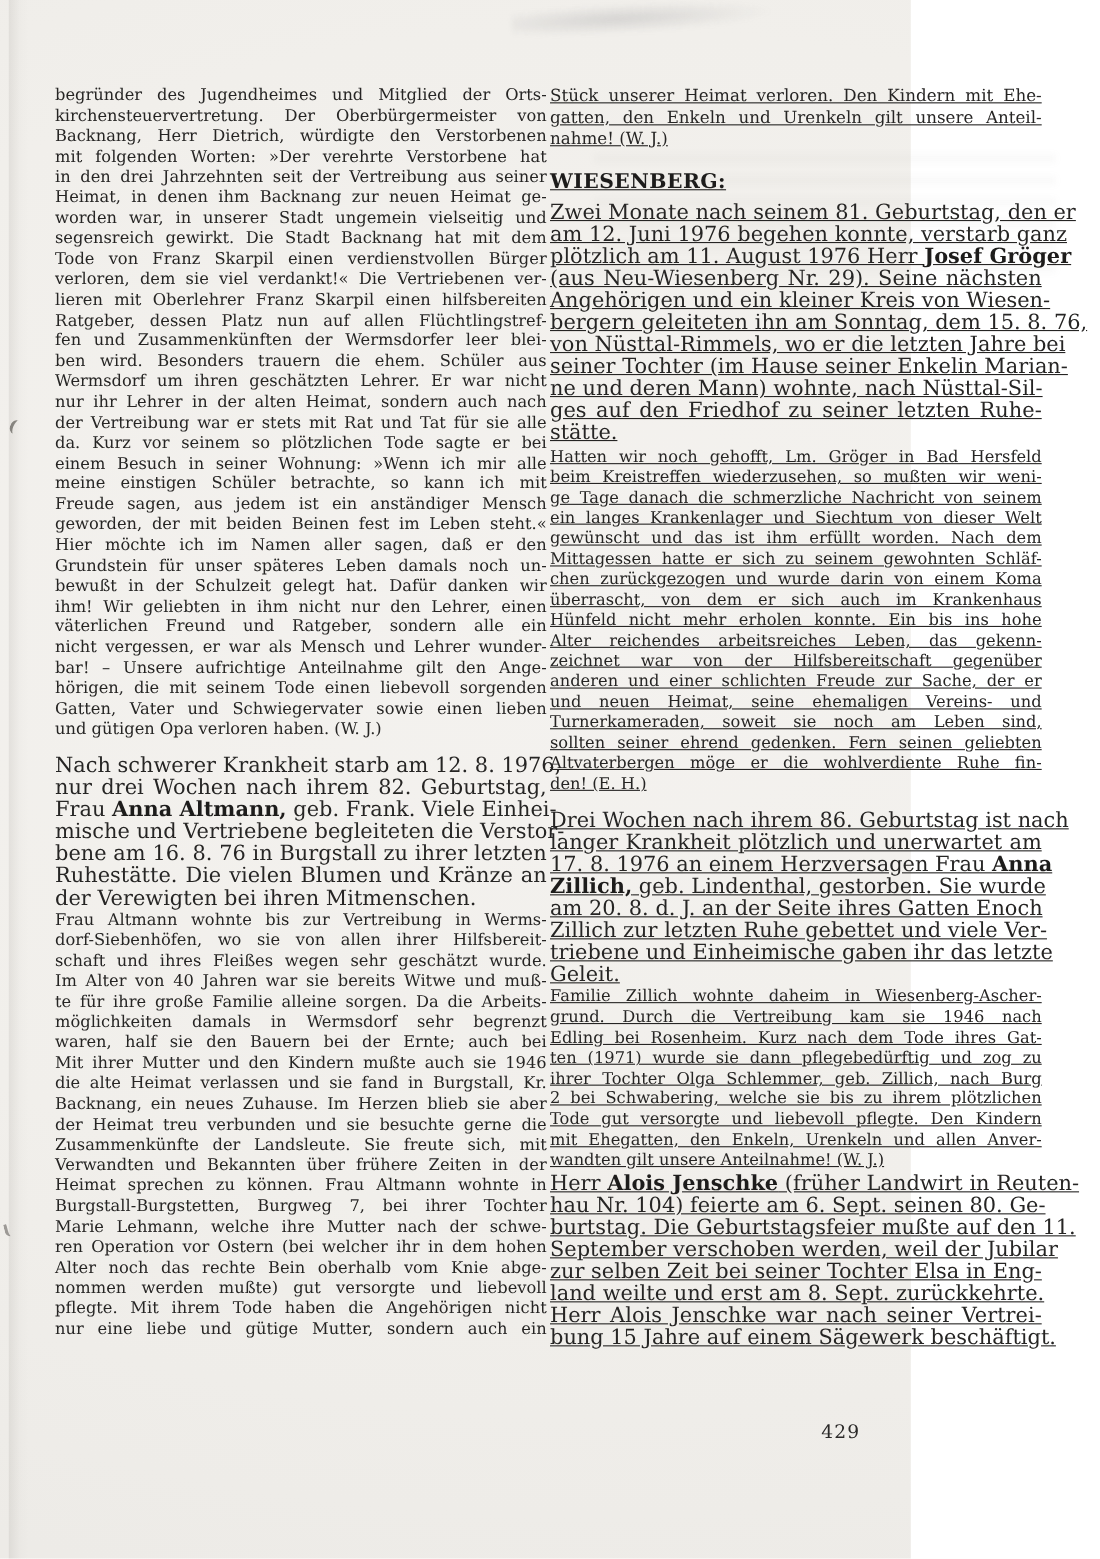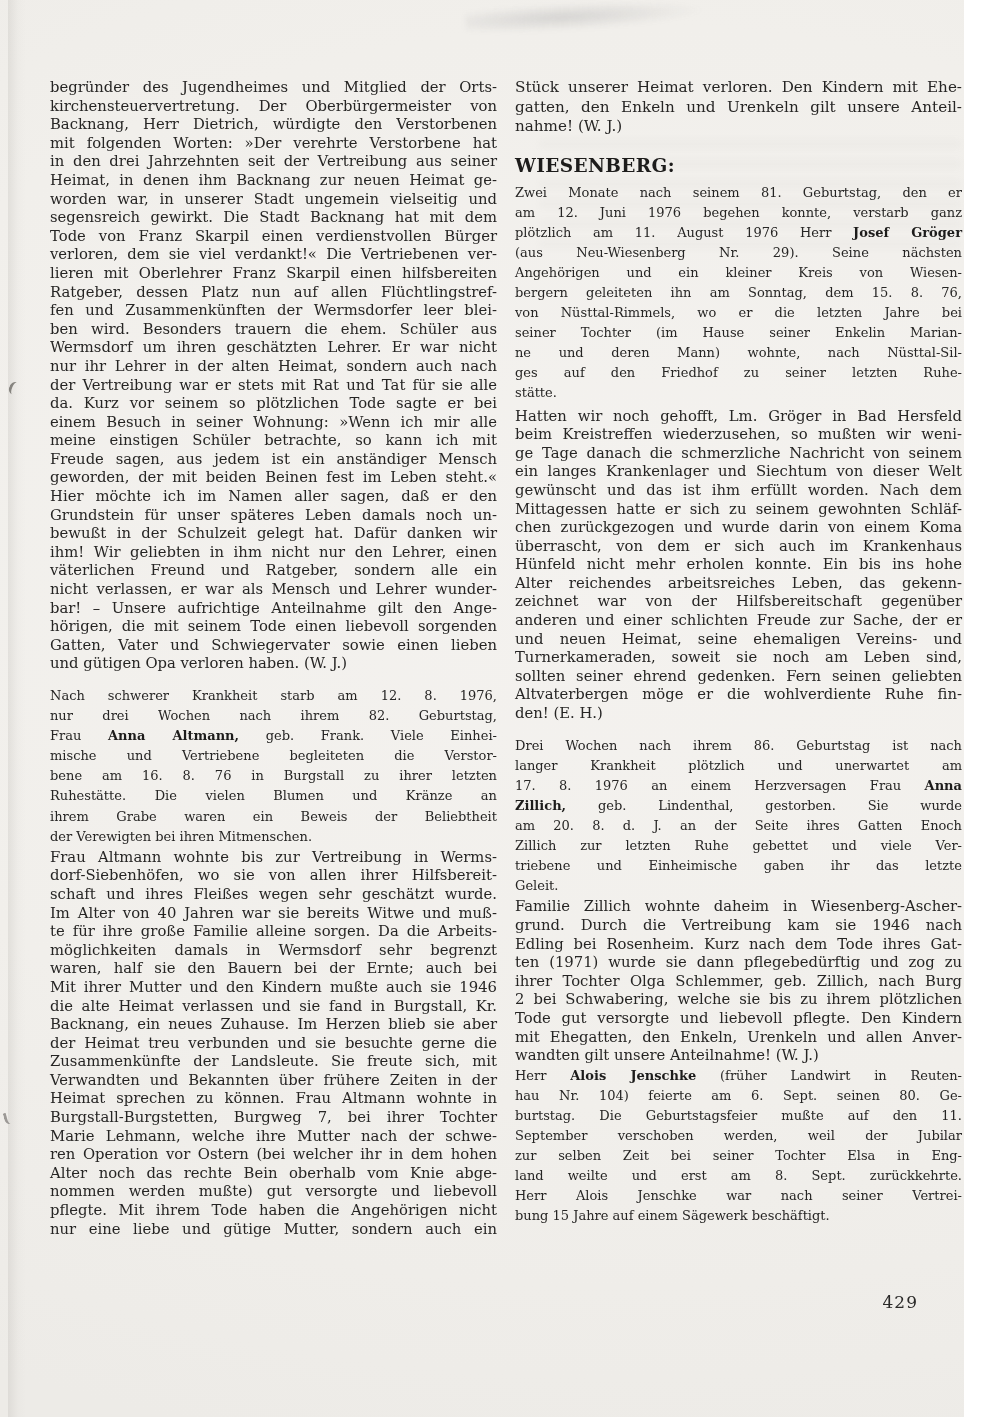--- a/index.html
+++ b/index.html
@@ -4,21 +4,21 @@
 <style>
   html,body { margin:0; padding:0; }
   body {
     width:1000px; height:1417px;
     font-family:"DejaVu Serif","Liberation Serif",serif;
     color:#262524;
     overflow:hidden;
   }
   .page {
     position:relative;
-    width:964px; height:1417px;
+    width:828px; height:1417px;
     background:
       radial-gradient(ellipse 1400px 900px at 65% 40%, #f4f2ef 0%, #f1efeb 60%, #edebe7 100%);
   }
   
   .crease {
     position:absolute; left:8px; top:0; width:18px; height:100%;
     background:linear-gradient(90deg, rgba(90,85,78,0.10), rgba(90,85,78,0.02) 55%, rgba(90,85,78,0));
   }
   .smudge-top {
     position:absolute; left:465px; top:2px; width:240px; height:28px;
@@ -40,36 +40,36 @@
     position:absolute; left:4px; top:1112px; width:7px; height:12px;
     border-left:3px solid rgba(55,52,48,0.45);
     border-radius:0 0 70% 70%; transform:rotate(-14deg);
   }
   
   .col {
     position:absolute; top:78px; width:447px;
     overflow:visible;
   }
   .col-left  { left:50px; }
-  .col-right { left:515px; }
+  .col-right { left:500px;text-decoration:underline; }
   .para { margin:0; }
   .para.large  { margin-top:13px; }
   .para.medium { margin-top:10px; }
   .para.small  { margin-top:3px; }
   .para.tight  { margin-top:1px; }
   .para:first-child { margin-top:0; }
   .line {
     white-space:nowrap;
     text-align:justify;
     text-align-last:justify;
   }
   .line.end { text-align-last:left; }
   .para.small .line  { font-size:14.8px; line-height:18.6px; }
   .para.medium .line { font-size:15.2px; line-height:19.5px; }
-  .para.large .line  { font-size:13px; line-height:20.1px; }
+  .para.large .line  { font-size:19px; line-height:20.1px; }
   .heading {
     margin:18px 0 7px 0;
     font-size:18.5px; font-weight:bold; letter-spacing:.4px;
     color:#1d1c1b;
   }
   b { color:#1d1c1b; }
   .page-number {
     position:absolute; right:46px; top:1292px;
     font-size:17px; letter-spacing:1px; color:#2a2928;
   }
@@ -106,34 +106,33 @@
         <div class="line">da. Kurz vor seinem so plötzlichen Tode sagte er bei</div>
         <div class="line">einem Besuch in seiner Wohnung: »Wenn ich mir alle</div>
         <div class="line">meine einstigen Schüler betrachte, so kann ich mit</div>
         <div class="line">Freude sagen, aus jedem ist ein anständiger Mensch</div>
         <div class="line">geworden, der mit beiden Beinen fest im Leben steht.«</div>
         <div class="line">Hier möchte ich im Namen aller sagen, daß er den</div>
         <div class="line">Grundstein für unser späteres Leben damals noch un-</div>
         <div class="line">bewußt in der Schulzeit gelegt hat. Dafür danken wir</div>
         <div class="line">ihm! Wir geliebten in ihm nicht nur den Lehrer, einen</div>
         <div class="line">väterlichen Freund und Ratgeber, sondern alle ein</div>
-        <div class="line">nicht verlassen, er war als Mensch und Lehrer wunder-</div>
+        <div class="line">nicht vergessen, er war als Mensch und Lehrer wunder-</div>
         <div class="line">bar! – Unsere aufrichtige Anteilnahme gilt den Ange-</div>
         <div class="line">hörigen, die mit seinem Tode einen liebevoll sorgenden</div>
         <div class="line">Gatten, Vater und Schwiegervater sowie einen lieben</div>
         <div class="line end">und gütigen Opa verloren haben. (W. J.)</div>
       </div>
       <div class="para large">
         <div class="line">Nach schwerer Krankheit starb am 12. 8. 1976,</div>
         <div class="line">nur drei Wochen nach ihrem 82. Geburtstag,</div>
         <div class="line">Frau <b>Anna Altmann,</b> geb. Frank. Viele Einhei-</div>
         <div class="line">mische und Vertriebene begleiteten die Verstor-</div>
         <div class="line">bene am 16. 8. 76 in Burgstall zu ihrer letzten</div>
         <div class="line">Ruhestätte. Die vielen Blumen und Kränze an</div>
-        <div class="line">ihrem Grabe waren ein Beweis der Beliebtheit</div>
         <div class="line end">der Verewigten bei ihren Mitmenschen.</div>
       </div>
       <div class="para small tight">
         <div class="line">Frau Altmann wohnte bis zur Vertreibung in Werms-</div>
         <div class="line">dorf-Siebenhöfen, wo sie von allen ihrer Hilfsbereit-</div>
         <div class="line">schaft und ihres Fleißes wegen sehr geschätzt wurde.</div>
         <div class="line">Im Alter von 40 Jahren war sie bereits Witwe und muß-</div>
         <div class="line">te für ihre große Familie alleine sorgen. Da die Arbeits-</div>
         <div class="line">möglichkeiten damals in Wermsdorf sehr begrenzt</div>
         <div class="line">waren, half sie den Bauern bei der Ernte; auch bei</div>

